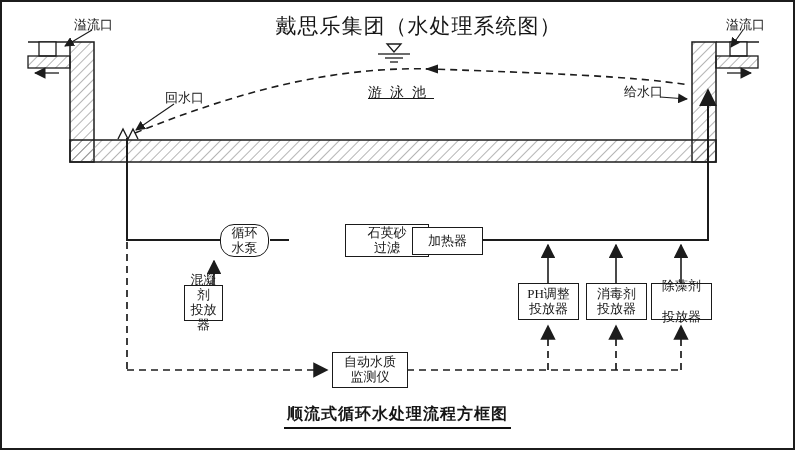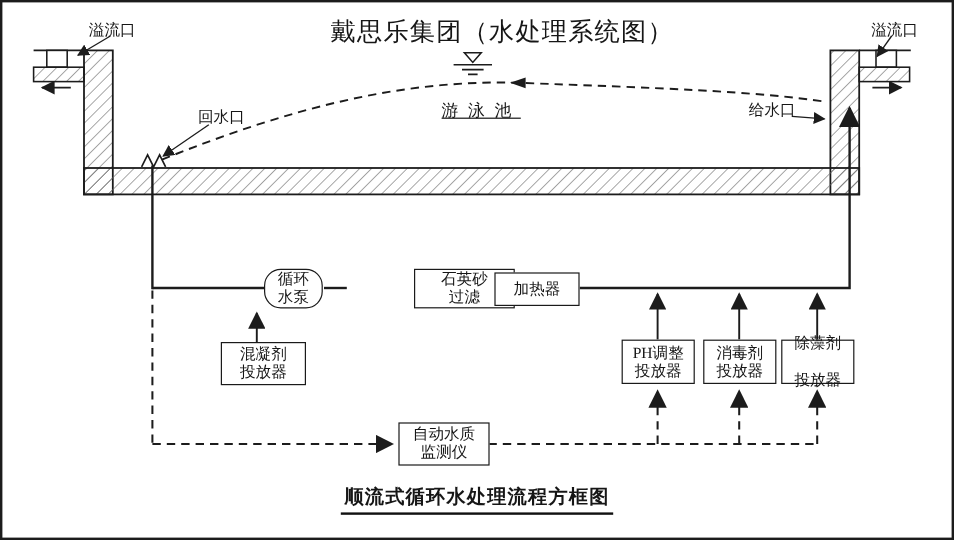--- a/index.html
+++ b/index.html
@@ -126,21 +126,21 @@
 
   <div class="box" style="left:301px;top:222px;width:84px;height:33px;margin-left:42px;">
     <span>石英砂</span>
     <span>过滤</span>
   </div>
 
   <div class="box" style="left:410px;top:225px;width:71px;height:28px;">
     <span>加热器</span>
   </div>
 
-  <div class="box" style="left:182px;top:283px;width:71px;height:36px;">
+  <div class="box" style="left:182px;top:283px;width:39px;height:36px;">
     <span>混凝剂</span>
     <span>投放器</span>
   </div>
 
   <div class="box" style="left:516px;top:281px;width:61px;height:37px;">
     <span>PH调整</span>
     <span>投放器</span>
   </div>
 
   <div class="box" style="left:584px;top:281px;width:61px;height:37px;align-items:center;">

